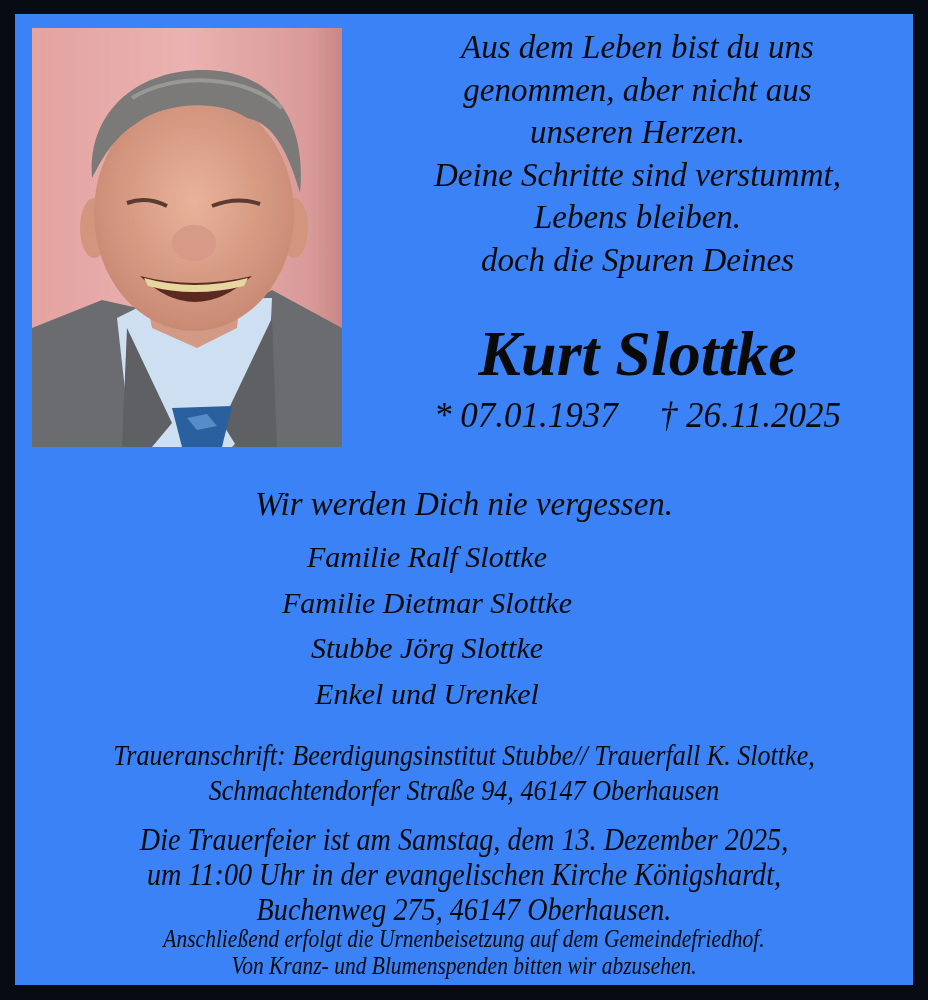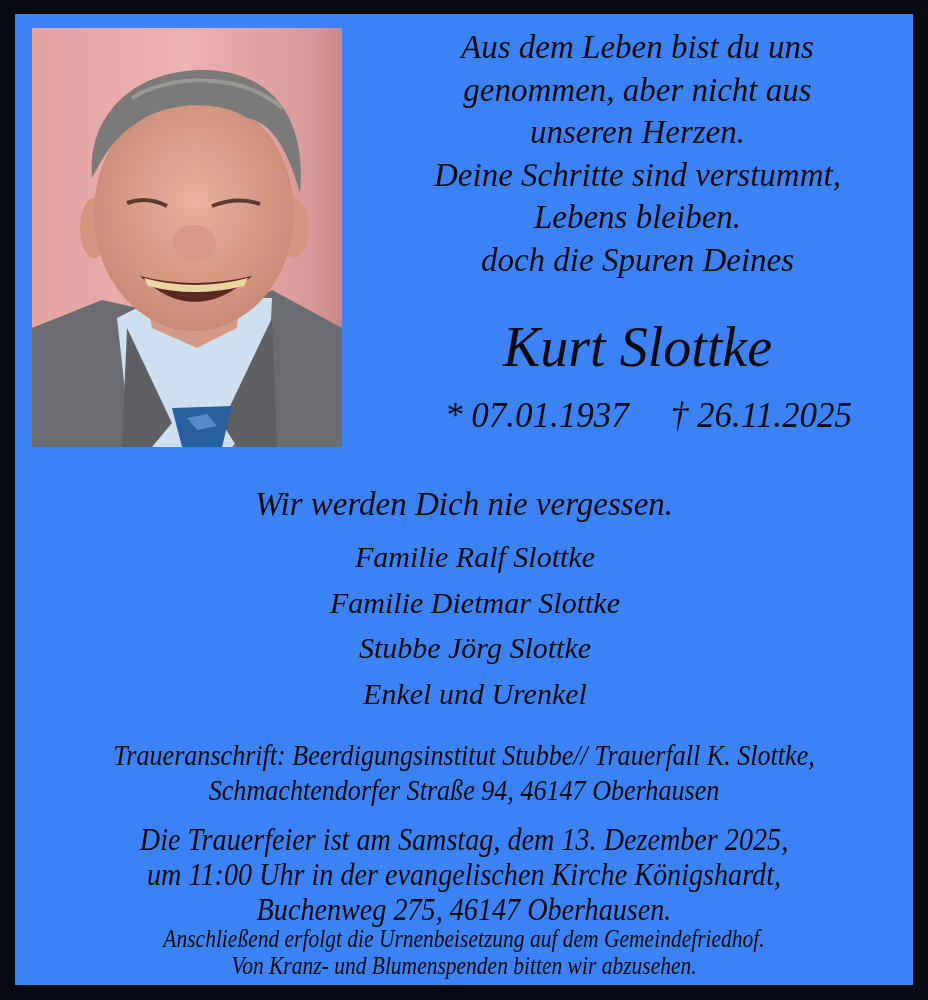--- a/index.html
+++ b/index.html
@@ -25,36 +25,36 @@
     background: #e6aaa8;
   }
   .photo svg { display: block; width: 100%; height: 100%; }
   .abs { position: absolute; text-align: center; font-style: italic; white-space: nowrap; }
   .poem {
     left: 355px; width: 535px; top: 12px;
     font-size: 33px; line-height: 42.5px;
   }
   .poem div { display: block; }
   .name {
-    left: 355px; width: 535px; top: 297px;
-    font-size: 56px; line-height: 72px;
+    left: 355px; width: 535px; top: 304px;
+    font-size: 64px; line-height: 72px; font-weight: bold;
   }
   .dates {
-    left: 366px; width: 535px; top: 380px;
+    left: 355px; width: 535px; top: 380px;
     font-size: 35px; line-height: 44px;
   }
   .dates span { display: inline-block; }
   .dates .sep { width: 42px; }
   .motto {
     left: 0; width: 898px; top: 468px;
     font-size: 33px; line-height: 44px; text-align: center;
   }
   .family {
     left: 0; width: 824px; top: 520px;
-    font-size: 30px; line-height: 45.5px; margin-left: 48px;
+    font-size: 30px; line-height: 45.5px;
   }
   .family div { display: block; }
   .address {
     left: 0; width: 898px; top: 724px;
     font-size: 29px; line-height: 35px;
     transform: scaleX(0.9); transform-origin: 449px 0;
   }
   .ceremony {
     left: 0; width: 898px; top: 808px;
     font-size: 32px; line-height: 35px;

